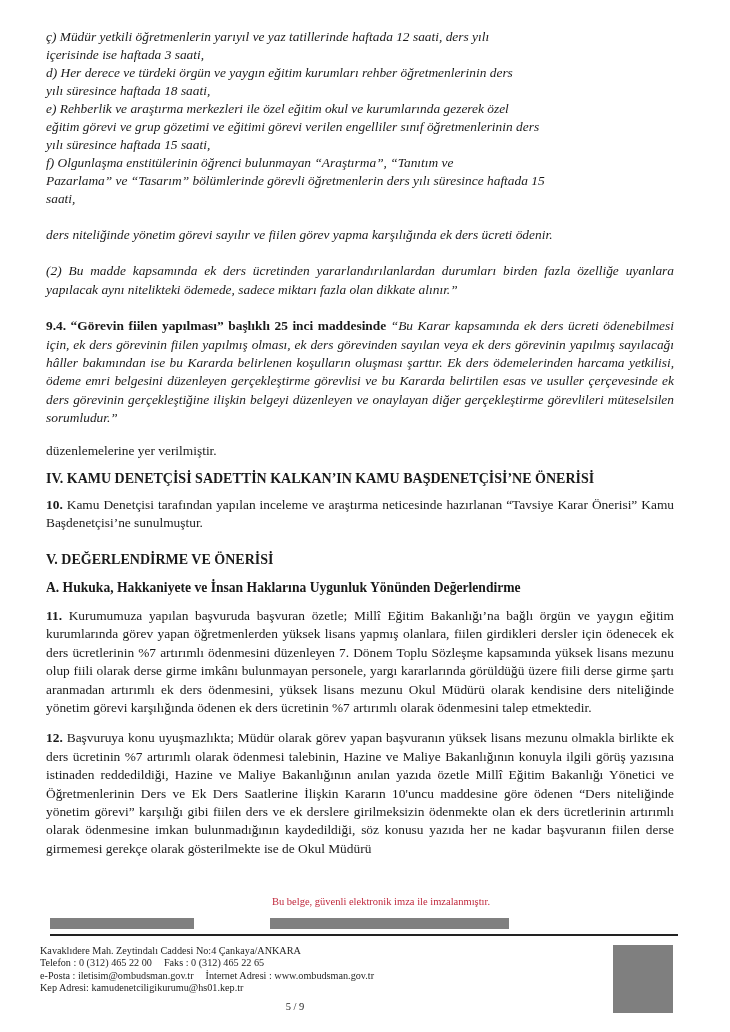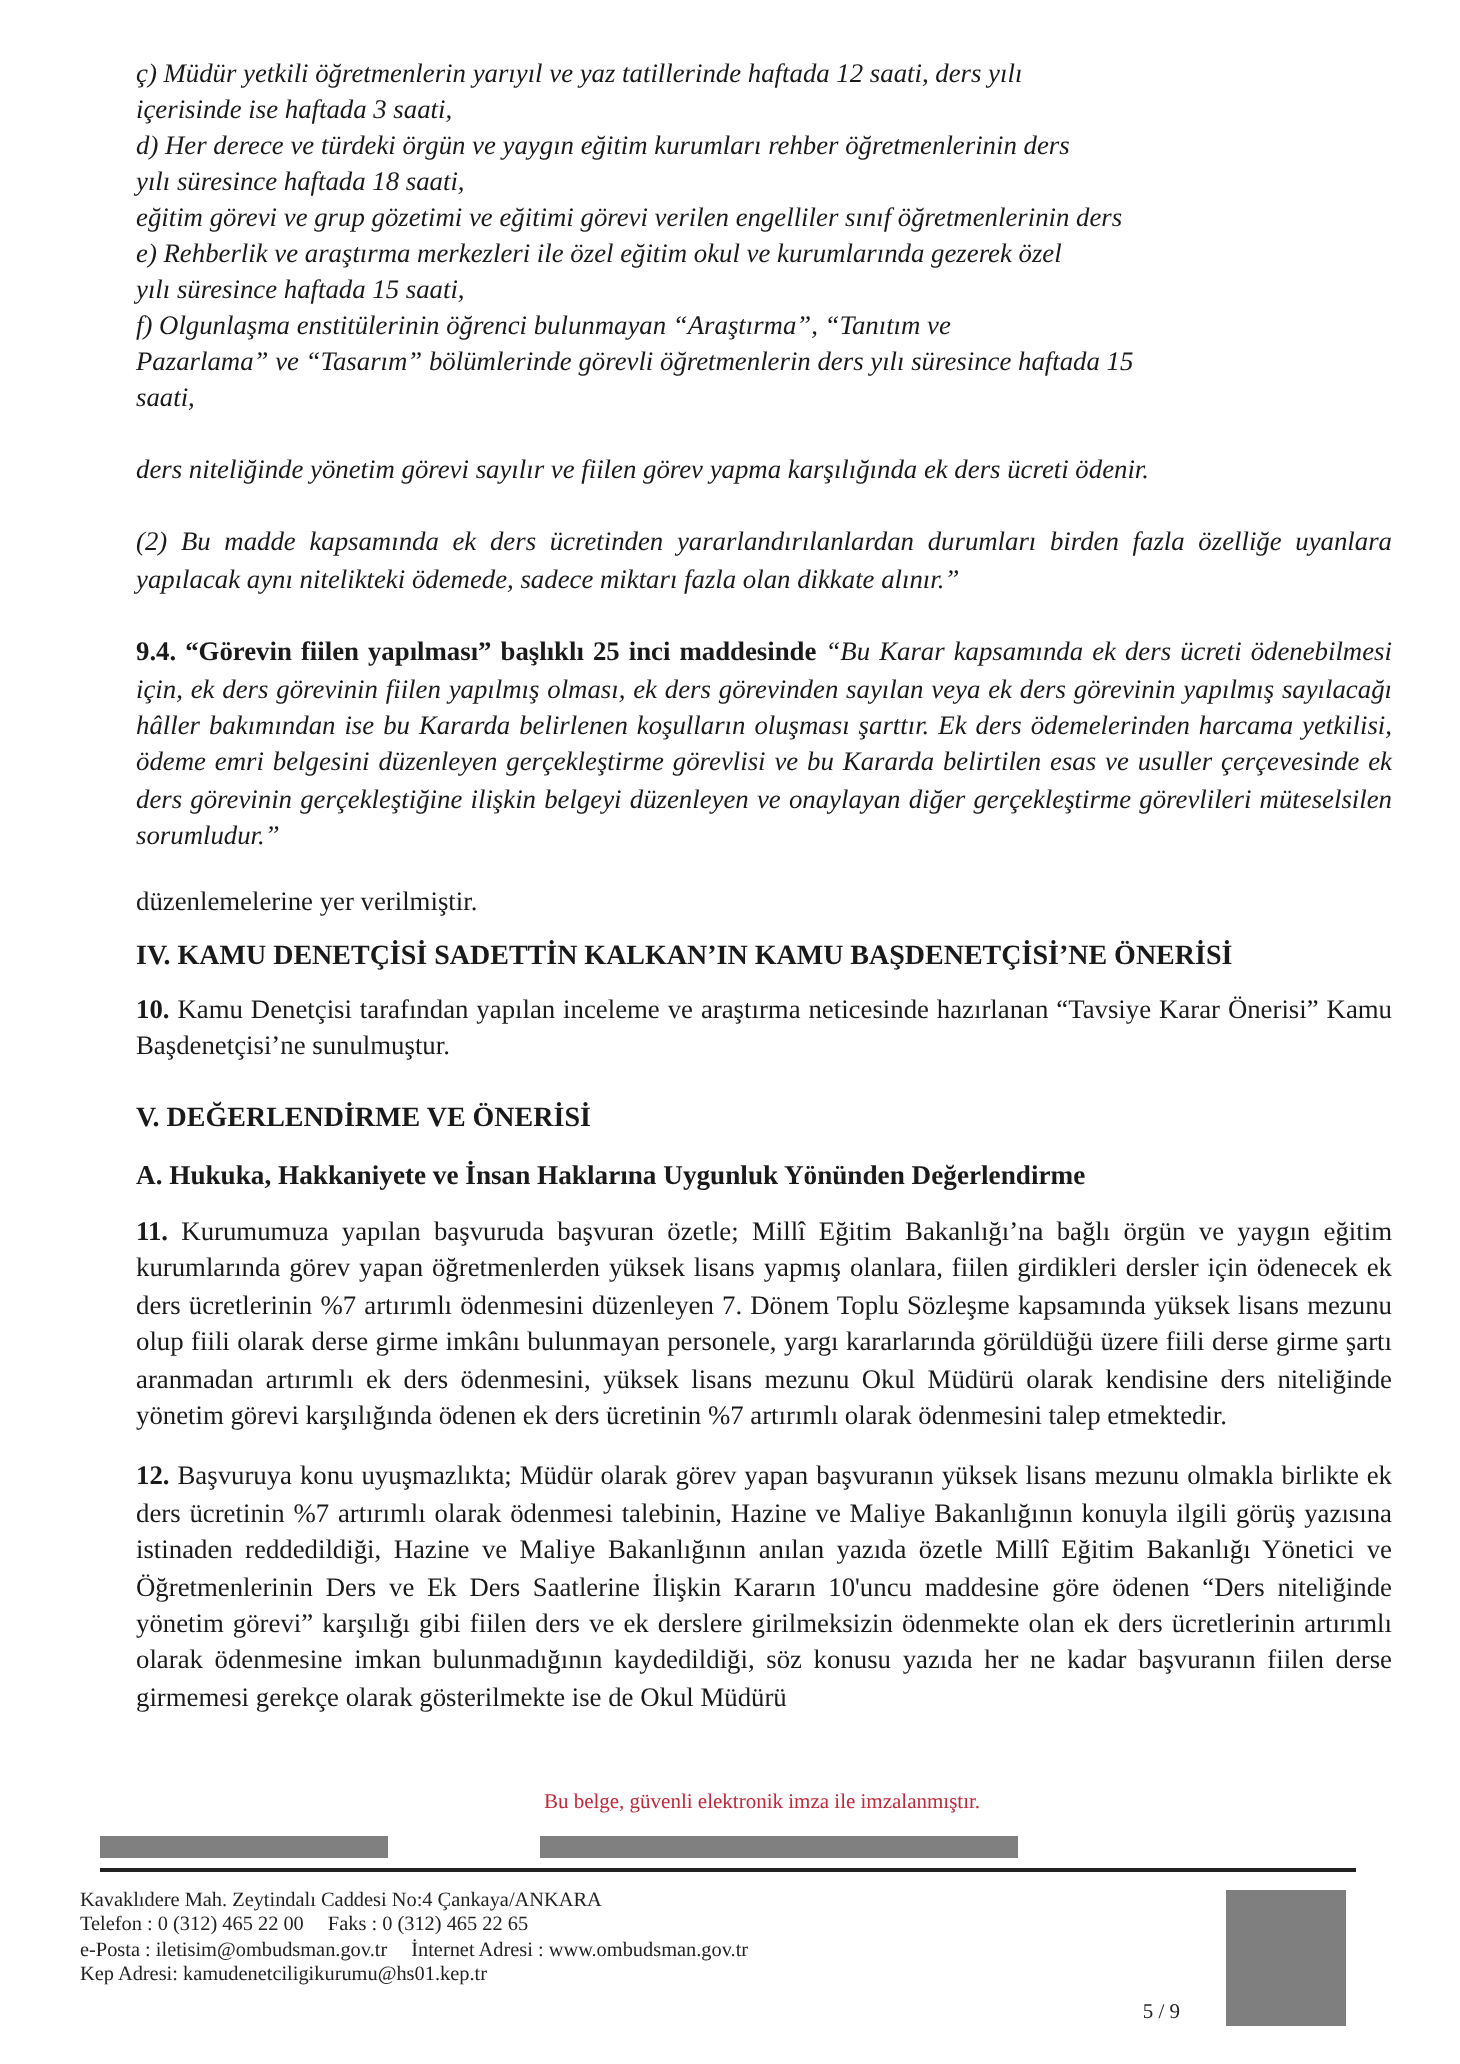--- a/index.html
+++ b/index.html
@@ -1,48 +1,48 @@
 <!DOCTYPE html>
 <html><head>
 <meta charset="utf-8">
 <style>
   html, body { margin: 0; padding: 0; background: #ffffff; }
   body { width: 730px; height: 1032px; position: relative; overflow: hidden;
          font-family: "Liberation Serif", serif; color: #1a1a1a; }
   .page { position: absolute; left: 0; top: 0; width: 730px; height: 1032px; }
-  .content { position: absolute; left: 68px; top: 26px; width: 628px; }
+  .content { position: absolute; left: 46px; top: 26px; width: 628px; }
   .line { font-size: 13.4px; line-height: 18px; white-space: nowrap; }
   .it { font-style: italic; }
   .b { font-weight: bold; }
   .para { font-size: 13.4px; line-height: 18.4px; text-align: justify; margin: 0; }
   .para.it { font-style: italic; }
   .h { font-size: 14px; font-weight: bold; line-height: 18px; margin: 0; white-space: nowrap; }
   .h-sub { font-size: 13.6px; font-weight: bold; line-height: 18px; margin: 0; white-space: nowrap; }
   .signed { position: absolute; top: 896px; left: 16px; width: 730px; text-align: center;
             font-size: 10.5px; color: #c0283c; }
   .redact { position: absolute; background: #808080; }
   .rule { position: absolute; left: 50px; top: 934px; width: 628px; height: 2px; background: #222; }
   .footer { position: absolute; left: 40px; top: 945px; font-size: 10.2px; line-height: 12.4px; color: #222; }
   .footer span.gap { display: inline-block; width: 12px; }
-  .pageno { position: absolute; top: 1001px; left: 0; width: 590px; text-align: right; font-size: 10.5px; color: #222; }
+  .pageno { position: absolute; top: 1001px; left: 0; width: 590px; text-align: center; font-size: 10.5px; color: #222; }
   .qr { position: absolute; left: 613px; top: 945px; width: 60px; height: 68px; background: #7f7f7f; }
 </style>
 </head>
 <body>
 
 <div class="page">
   <div class="content">
 
     <div style="margin-top:2px;">
       <div class="line it">ç) Müdür yetkili öğretmenlerin yarıyıl ve yaz tatillerinde haftada 12 saati, ders yılı</div>
       <div class="line it">içerisinde ise haftada 3 saati,</div>
       <div class="line it">d) Her derece ve türdeki örgün ve yaygın eğitim kurumları rehber öğretmenlerinin ders</div>
       <div class="line it">yılı süresince haftada 18 saati,</div>
+      <div class="line it">e) Rehberlik ve araştırma merkezleri ile özel eğitim okul ve kurumlarında gezerek özel</div>
       <div class="line it">eğitim görevi ve grup gözetimi ve eğitimi görevi verilen engelliler sınıf öğretmenlerinin ders</div>
-      <div class="line it">e) Rehberlik ve araştırma merkezleri ile özel eğitim okul ve kurumlarında gezerek özel</div>
       <div class="line it">yılı süresince haftada 15 saati,</div>
       <div class="line it">f) Olgunlaşma enstitülerinin öğrenci bulunmayan “Araştırma”, “Tanıtım ve</div>
       <div class="line it">Pazarlama” ve “Tasarım” bölümlerinde görevli öğretmenlerin ders yılı süresince haftada 15</div>
       <div class="line it">saati,</div>
     </div>
 
     <p class="para it" style="margin-top:18px;">ders niteliğinde yönetim görevi sayılır ve fiilen görev yapma karşılığında ek ders ücreti ödenir.</p>
 
     <p class="para it" style="margin-top:18px;">(2) Bu madde kapsamında ek ders ücretinden yararlandırılanlardan durumları birden fazla özelliğe uyanlara yapılacak aynı nitelikteki ödemede, sadece miktarı fazla olan dikkate alınır.”</p>
 

